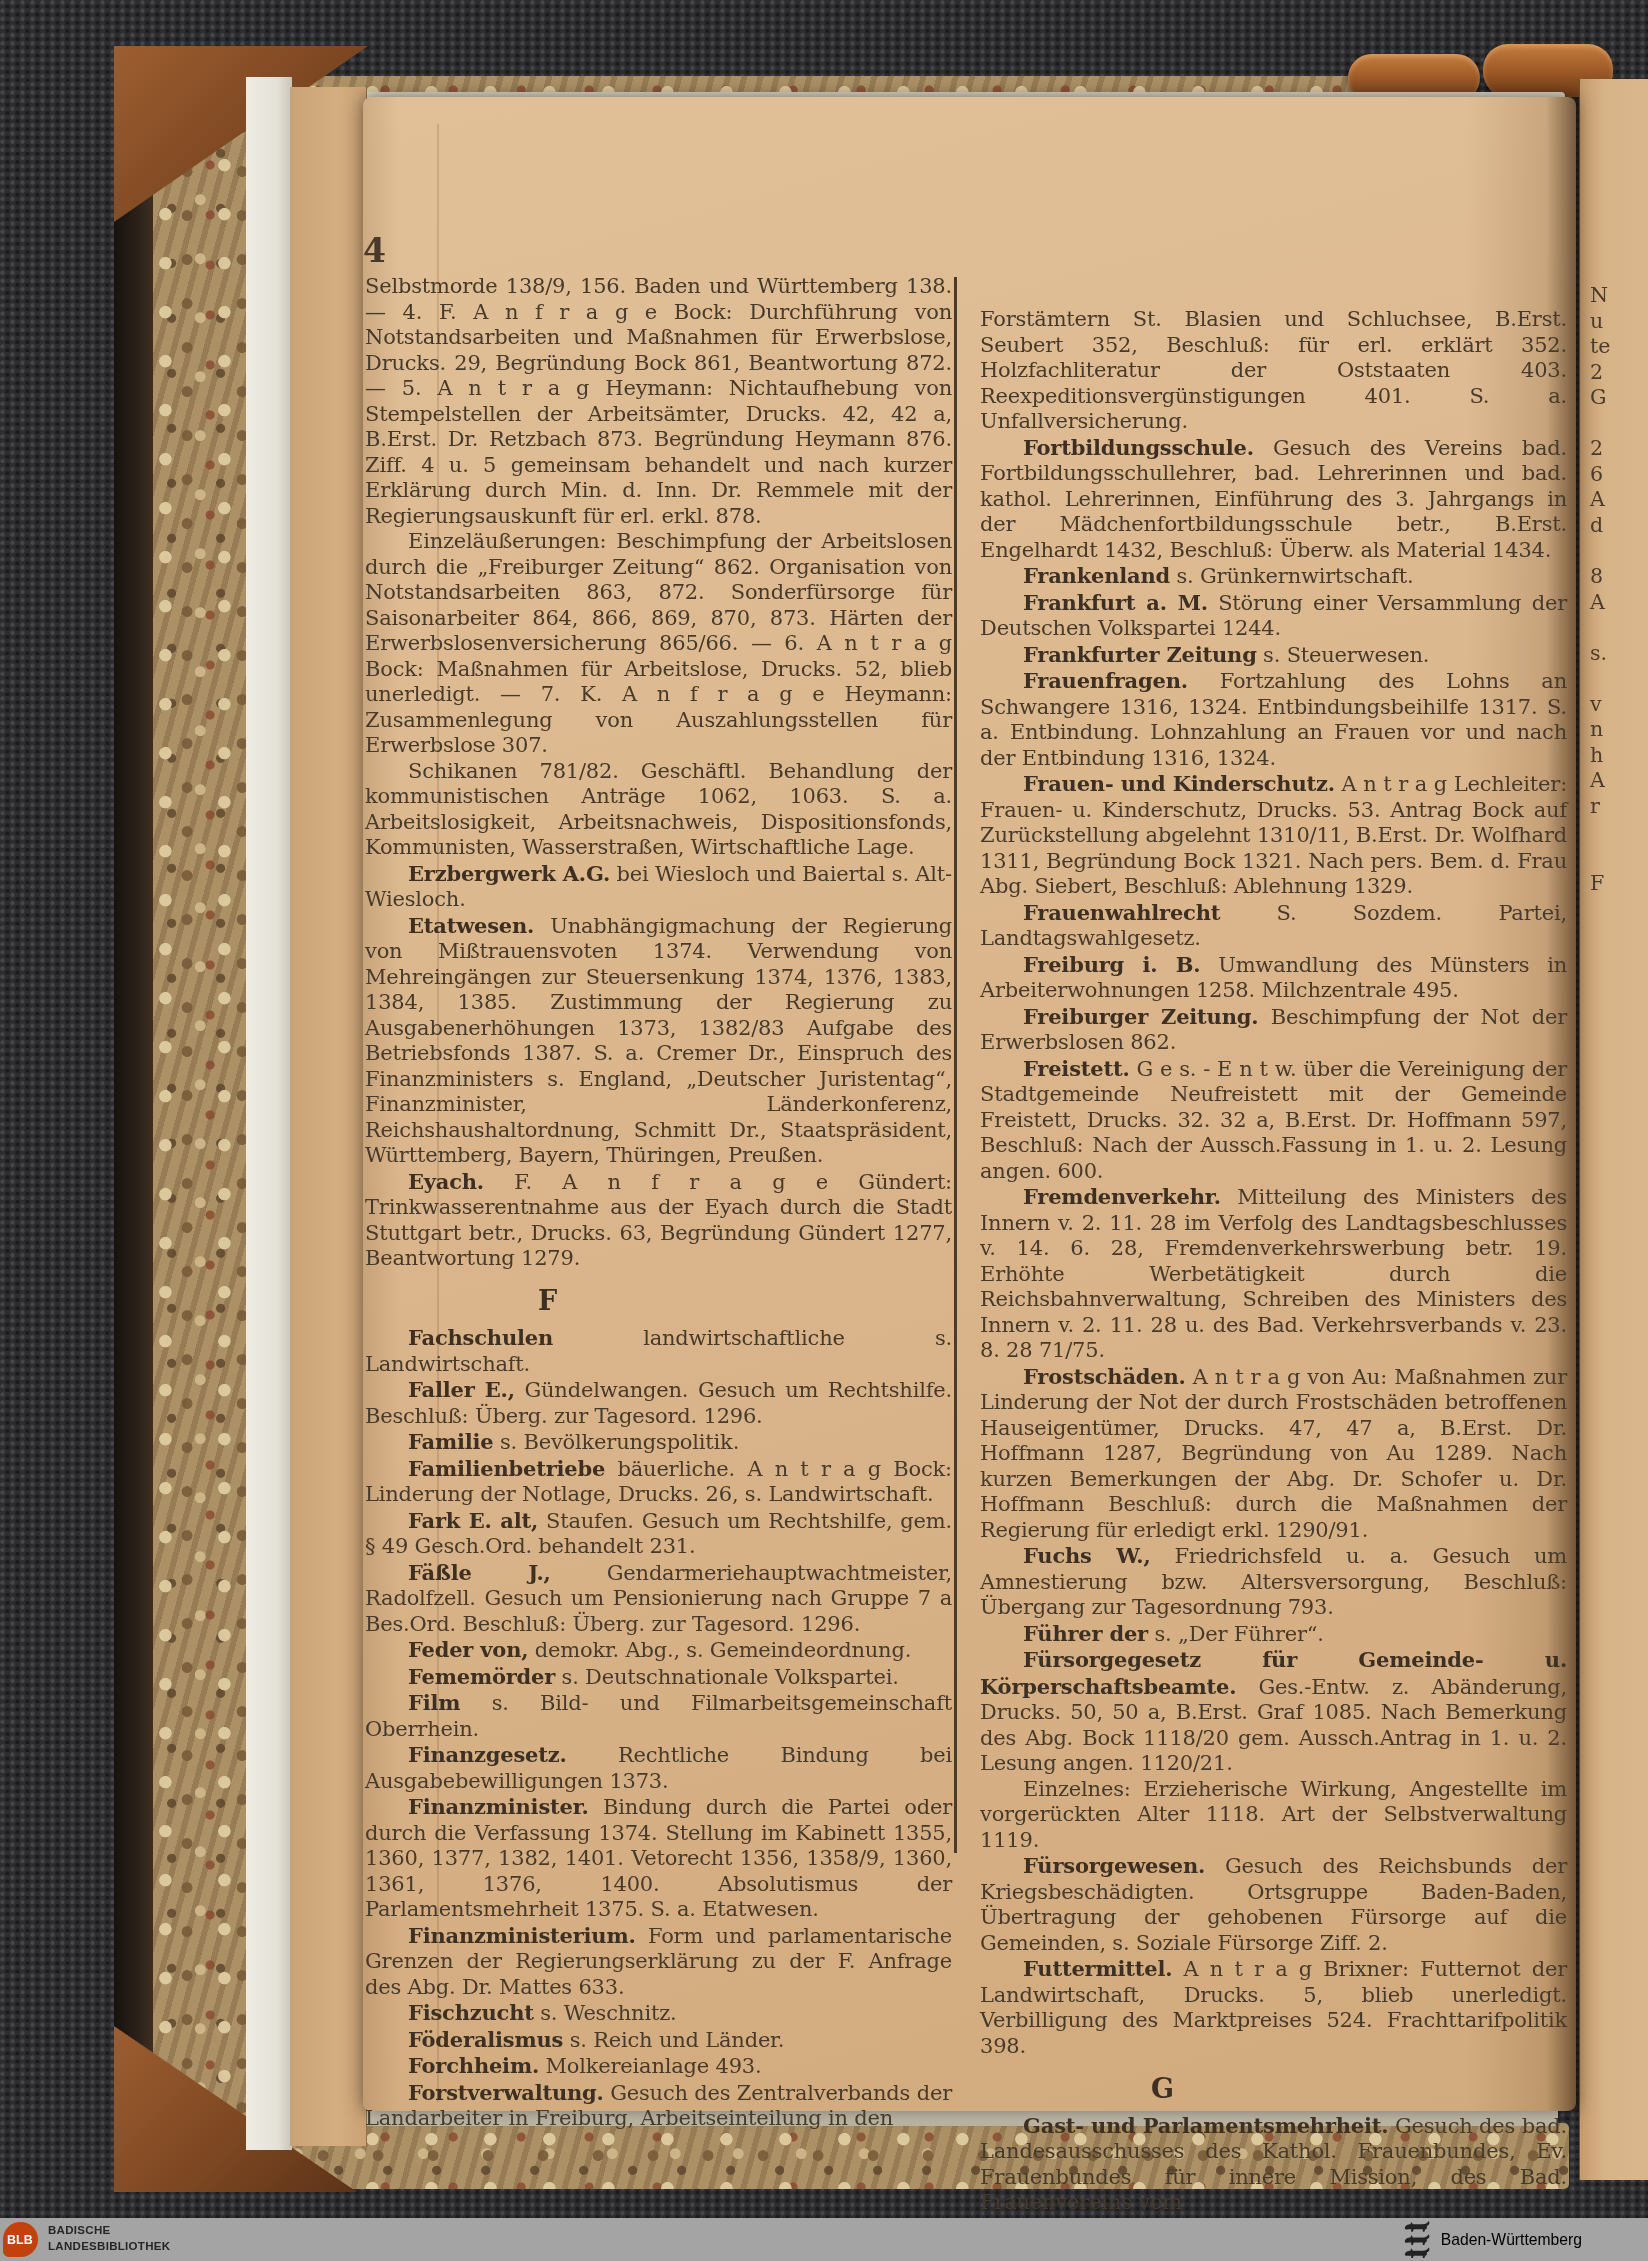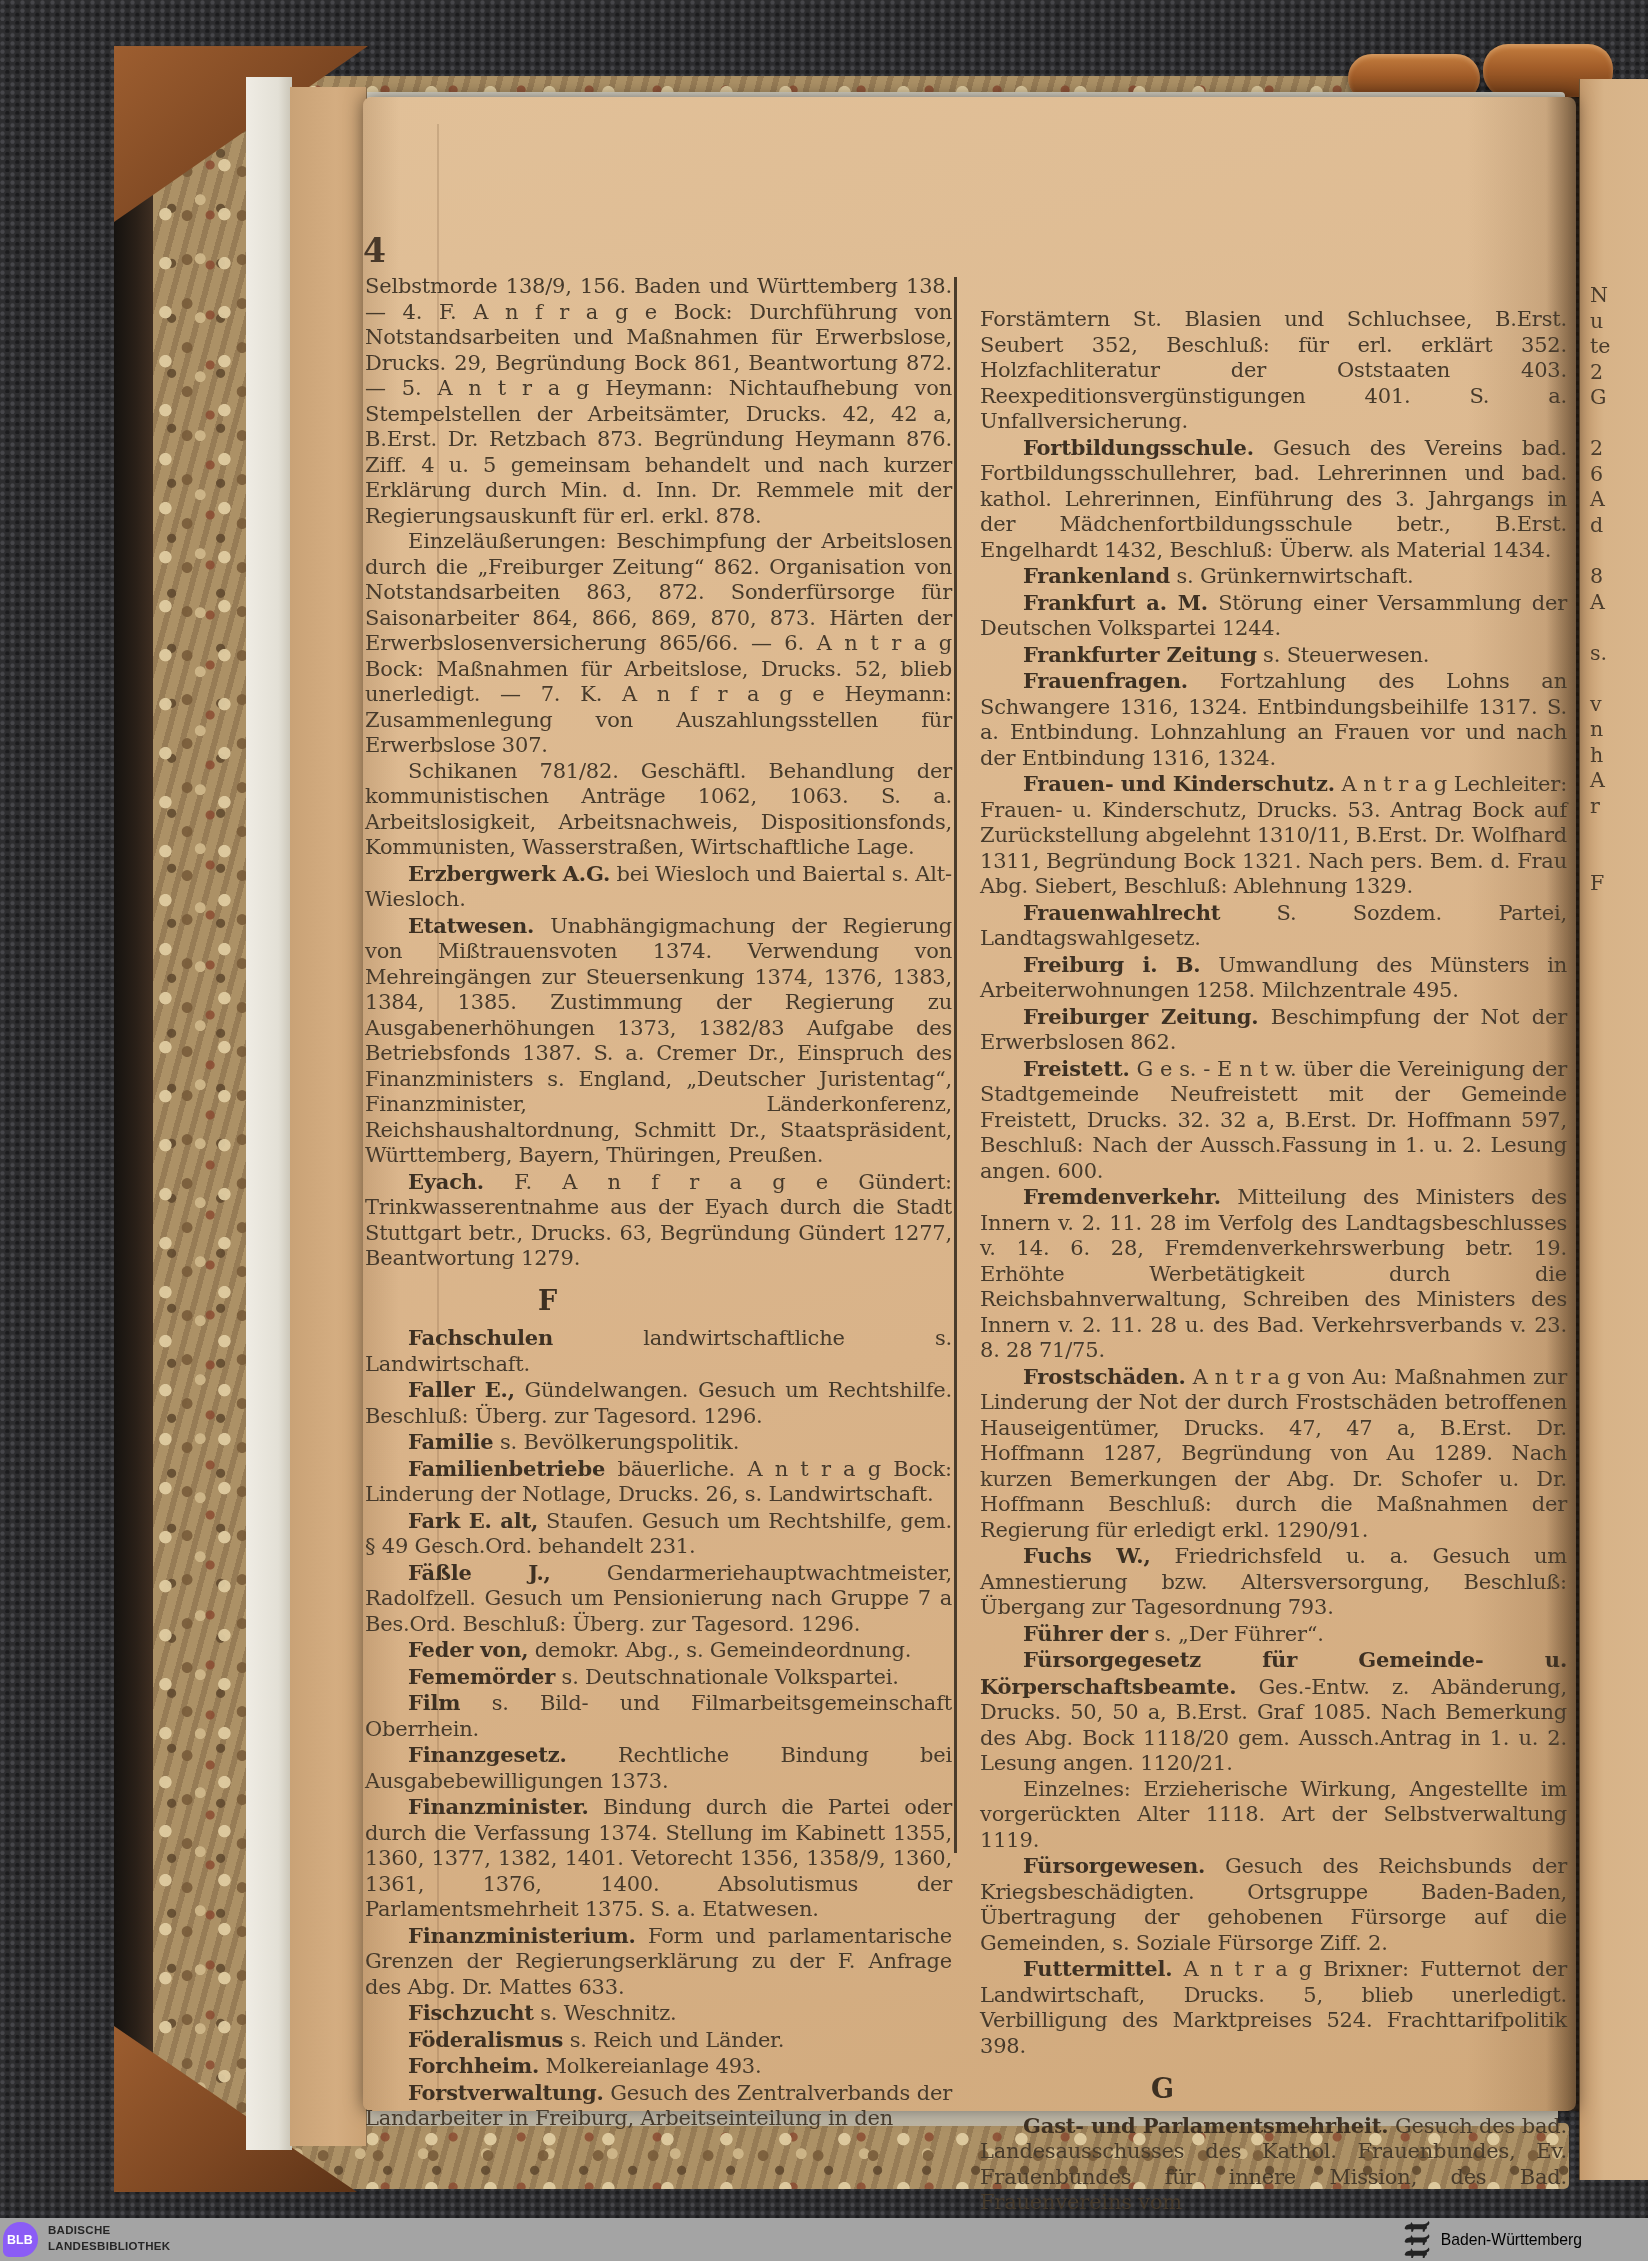--- a/index.html
+++ b/index.html
@@ -69,21 +69,21 @@
   .coltext p.flush{text-indent:0;}
   .coltext b{font-weight:bold;color:#3d3022;}
   .coltext .sec{text-align:center;position:relative;left:-111px;font-weight:bold;
     font-size:27px;margin:16.5px 0 11.5px 0;color:#3d3022;}
   #col-left{left:365px;top:274px;}
   #col-right{left:980px;top:307px;}
   .divider{left:954px;top:277px;width:2.5px;height:1576px;background:#4a3c2b;}
   
   .footer-bar{left:0;top:2218px;width:1648px;height:43px;background:#a4a4a4;
     font-family:"Liberation Sans", sans-serif;}
-  .blb-badge{position:absolute;left:2.5px;top:4.1px;width:35px;height:35px;background:#8b5cf6;
+  .blb-badge{position:absolute;left:2.5px;top:4.1px;width:35px;height:35px;background:#c2410c;
     border-radius:17.3px 17.3px 17.3px 5.8px;color:#ffffff;font-weight:bold;font-size:12.4px;
     display:flex;align-items:center;justify-content:center;letter-spacing:0.2px;}
   .blb-name{position:absolute;left:48px;top:5px;color:#262626;font-weight:bold;
     font-size:11.5px;line-height:15.7px;letter-spacing:0.3px;}
   .bw-group{position:absolute;right:66px;top:1.6px;display:flex;align-items:center;gap:10px;}
   .bw-label{color:#000000;font-size:15.7px;}
   .lions{display:block;}
 </style>
 </head>
 <body>

